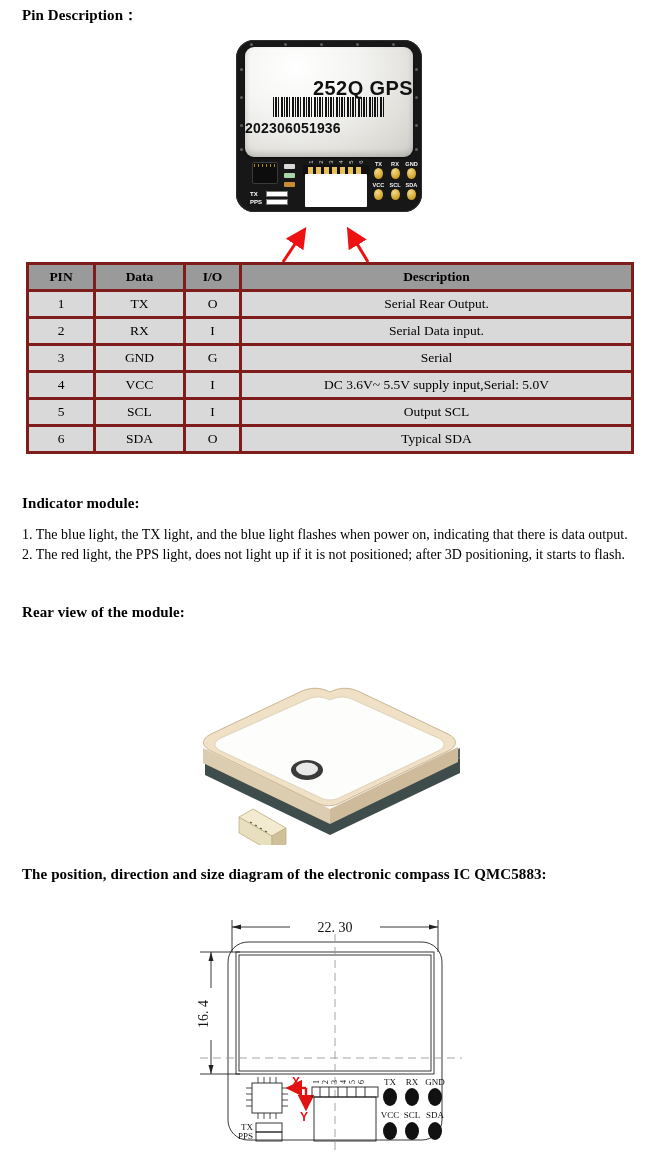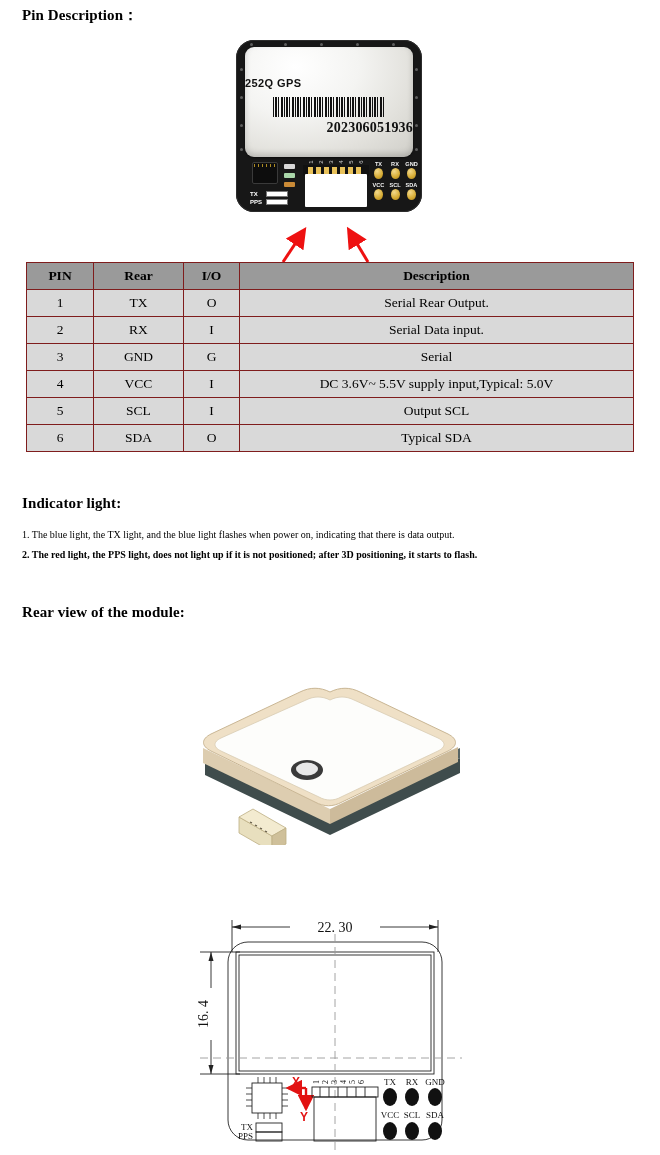--- a/index.html
+++ b/index.html
@@ -38,34 +38,34 @@
      box-shadow: inset 0 0 0 1px #2c2c2c; }
   .ceramic {
     position:absolute; left:9px; top:7px; width:168px; height:110px;
     border-radius:9px;
     background:
       radial-gradient(ellipse at 30% 18%, #ffffff 0%, #f4f4f2 38%, #e2e1dc 70%, #cfcec8 100%);
     box-shadow: inset 0 -3px 6px rgba(0,0,0,.18), 0 1px 2px rgba(0,0,0,.5);
   }
   .ceramic-label {
     position:absolute; left:0; right:0; top:30px;
-    text-align:left;
+    text-align:right;
     font-family:"Liberation Sans", sans-serif;
-    font-weight:bold; font-size:11px; color:#111;
+    font-weight:bold; font-size:20px; color:#111;
     letter-spacing:.4px;
   }
   .barcode {
     position:absolute; left:28px; top:50px; width:112px; height:20px;
     background:repeating-linear-gradient(90deg,
       #111 0 1px, transparent 1px 2px, #111 2px 4px, transparent 4px 5px,
       #111 5px 6px, transparent 6px 8px, #111 8px 10px, transparent 10px 11px);
   }
   .barcode-num {
-    position:absolute; left:0; right:0; top:73px; text-align:right;
-    font-family:Liberation Serif, serif;
+    position:absolute; left:0; right:0; top:73px; text-align:left;
+    font-family:Liberation Sans, sans-serif;
     font-weight:bold; font-size:14px; color:#111; letter-spacing:.2px;
   }
   
   .hole { position:absolute; width:3px; height:3px; border-radius:50%;
           background:#5e5e5e; }
 
   .ic {
     position:absolute; left:16px; top:122px; width:26px; height:22px;
     background:#0d0d0d; border:1px solid #3a3a3a; border-radius:2px;
   }
@@ -121,42 +121,42 @@
 
   
   table.pin-table {
     position:absolute; left:26px; top:262px;
     width:608px;
     border-collapse:collapse;
     font-family:"Liberation Serif", serif;
     font-size:13.5px;
   }
   table.pin-table th, table.pin-table td {
-    border:1px solid #7f1d1d;
+    border:3px solid #7f1d1d;
     text-align:center;
     padding:4px 2px;
     height:27px;
   }
   table.pin-table th {
     background:#9a9a9a;
     font-weight:bold;
     font-size:13.5px;
   }
   table.pin-table td { background:#d9d9d9; }
   .col-pin { width:67px; }
   .col-name{ width:90px; }
   .col-io  { width:56px;margin-top:33px; }
 
   
   .ind-body {
     position:absolute; left:22px; top:526px; width:616px;
-    font-size:10px; line-height:17px; text-align:justify;
+    font-size:14px; line-height:17px; text-align:justify;
   }
   .ind-body p { margin:0 0 3px 0; }
-  .ind-body p.last { text-align:left;font-weight:bold; }
+  .ind-body p.last { text-align:left; }
 
   
   .rear-wrap { position:absolute; left:0; top:630px; width:660px; height:215px; }
 
   
   .draw-wrap { position:absolute; left:0; top:910px; width:660px; height:262px; }
 </style>
 </head>
 <body>
 
@@ -262,21 +262,21 @@
       <line x1="113" y1="52" x2="95" y2="22" stroke="#ee1111" stroke-width="3" marker-end="url(#ah)"></line>
     </svg>
     <div class="pin-label pin1-label">PIN1</div>
     <div class="pin-label pin6-label">PIN6</div>
   </div>
 
   <table class="pin-table">
     <thead>
       <tr>
         <th class="col-pin">PIN</th>
-        <th class="col-name">Rear</th>
+        <th class="col-name">Data</th>
         <th class="col-io">I/O</th>
         <th>Description</th>
       </tr>
     </thead>
     <tbody>
       <tr>
         <td>1</td>
         <td>TX</td>
         <td>O</td>
         <td>Serial Rear Output.</td>
@@ -290,38 +290,38 @@
       <tr>
         <td>3</td>
         <td>GND</td>
         <td>G</td>
         <td>Serial</td>
       </tr>
       <tr>
         <td>4</td>
         <td>VCC</td>
         <td>I</td>
-        <td>DC 3.6V~ 5.5V supply input,Typical: 5.0V</td>
+        <td>DC 3.6V~ 5.5V supply input,Serial: 5.0V</td>
       </tr>
       <tr>
         <td>5</td>
         <td>SCL</td>
         <td>I</td>
         <td>Output SCL</td>
       </tr>
       <tr>
         <td>6</td>
         <td>SDA</td>
         <td>O</td>
         <td>Typical SDA</td>
       </tr>
     </tbody>
   </table>
 
-  <h2 class="section h-ind">Indicator light:</h2>
+  <h2 class="section h-ind">Indicator module:</h2>
   <div class="ind-body">
     <p>1. The blue light, the TX light, and the blue light flashes when power on, indicating that there is data output.</p>
     <p class="last">2. The red light, the PPS light, does not light up if it is not positioned; after 3D positioning, it starts to flash.</p>
   </div>
 
   <h2 class="section h-rear">Rear view of the module:</h2>
 
   <div class="rear-wrap">
     <svg width="660" height="215" viewBox="0 0 660 215">
 
@@ -360,20 +360,21 @@
         <g stroke="#5b5340" stroke-width="1.1">
           <line x1="250" y1="192" x2="252" y2="193"></line>
           <line x1="255" y1="195" x2="257" y2="196"></line>
           <line x1="260" y1="198" x2="262" y2="199"></line>
           <line x1="265" y1="201" x2="267" y2="202"></line>
         </g>
       </g>
     </svg>
   </div>
 
+  <h2 class="section h-comp">The position, direction and size diagram of the electronic compass IC QMC5883:</h2>
 
   <div class="draw-wrap">
     <svg width="660" height="262" viewBox="0 0 660 262">
       <g stroke="#222" fill="none" stroke-width="0.9">
 
         <line x1="232" y1="10" x2="232" y2="42"></line>
         <line x1="438" y1="10" x2="438" y2="42"></line>
 
         <line x1="232" y1="17" x2="290" y2="17"></line>
         <line x1="380" y1="17" x2="438" y2="17"></line>

